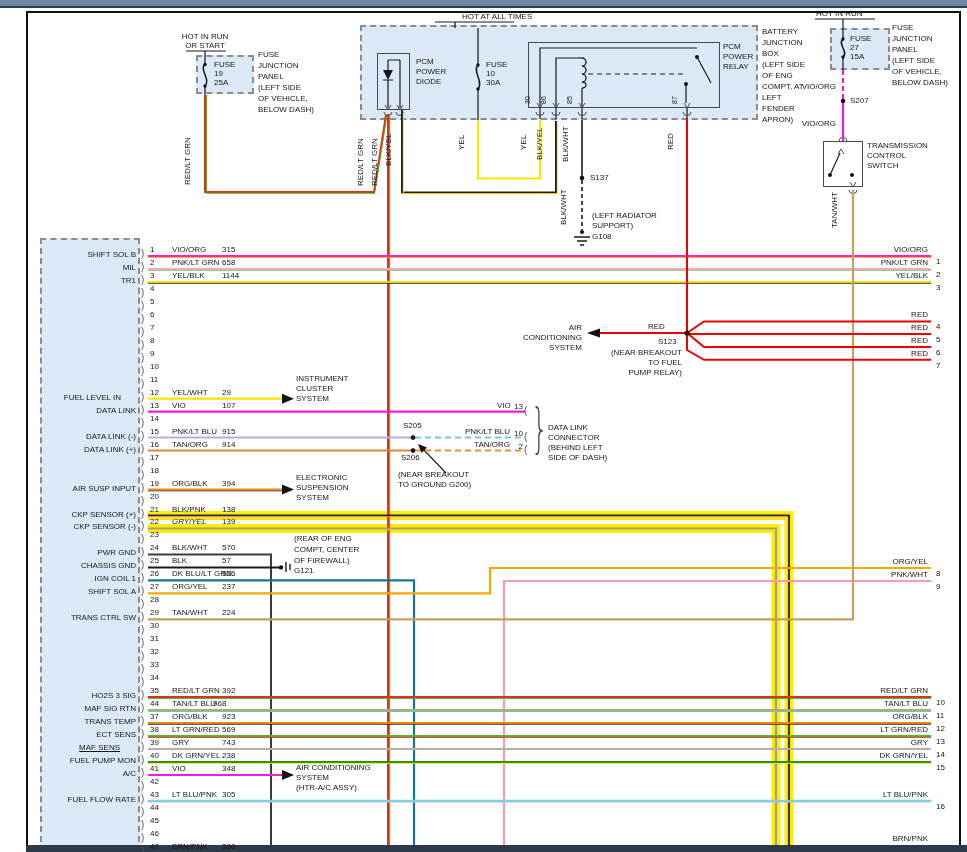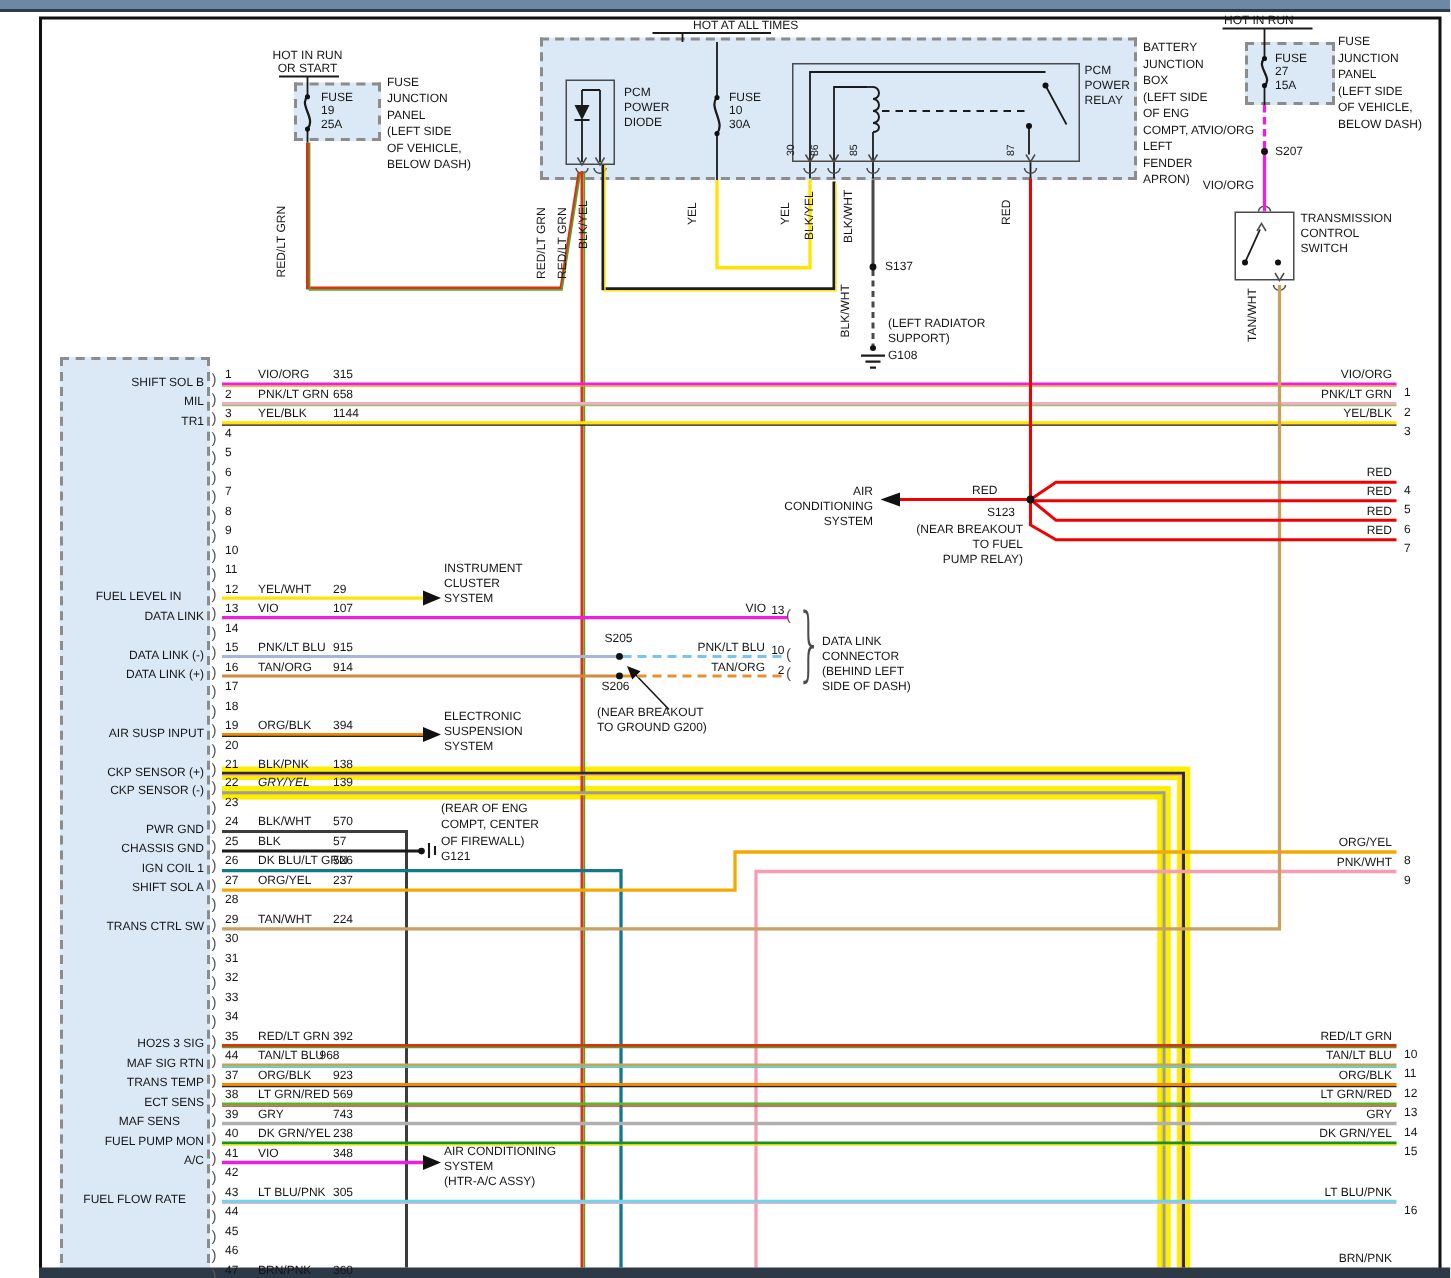--- a/index.html
+++ b/index.html
@@ -402,38 +402,38 @@
       <div class="lbl r" style="position:absolute;left:40px;width:96px;top:717.0999999999999px;">TRANS TEMP</div>
       <div class="paren" style="position:absolute;left:141px;top:728.075px;transform:scaleX(-1);">(</div>
       <div class="lbl" style="position:absolute;left:150px;top:725.075px;">38</div>
       <div class="lbl" style="position:absolute;left:172px;top:725.075px;">LT GRN/RED</div>
       <div class="lbl" style="position:absolute;left:222px;top:725.075px;">569</div>
       <div class="lbl r" style="position:absolute;left:40px;width:96px;top:730.075px;">ECT SENS</div>
       <div class="paren" style="position:absolute;left:141px;top:741.05px;transform:scaleX(-1);">(</div>
       <div class="lbl" style="position:absolute;left:150px;top:738.05px;">39</div>
       <div class="lbl" style="position:absolute;left:172px;top:738.05px;">GRY</div>
       <div class="lbl" style="position:absolute;left:222px;top:738.05px;">743</div>
-      <div class="lbl r" style="position:absolute;left:40px;width:80px;top:743.05px;">MAF SENS</div>
+      <div class="lbl r" style="position:absolute;left:40px;width:80px;top:743.05px;text-decoration:underline;">MAF SENS</div>
       <div class="paren" style="position:absolute;left:141px;top:754.025px;transform:scaleX(-1);">(</div>
       <div class="lbl" style="position:absolute;left:150px;top:751.025px;">40</div>
       <div class="lbl" style="position:absolute;left:172px;top:751.025px;">DK GRN/YEL</div>
       <div class="lbl" style="position:absolute;left:222px;top:751.025px;">238</div>
       <div class="lbl r" style="position:absolute;left:40px;width:96px;top:756.025px;">FUEL PUMP MON</div>
       <div class="paren" style="position:absolute;left:141px;top:767px;transform:scaleX(-1);">(</div>
       <div class="lbl" style="position:absolute;left:150px;top:764px;">41</div>
       <div class="lbl" style="position:absolute;left:172px;top:764px;">VIO</div>
       <div class="lbl" style="position:absolute;left:222px;top:764px;">348</div>
       <div class="lbl r" style="position:absolute;left:40px;width:96px;top:769px;">A/C</div>
       <div class="paren" style="position:absolute;left:141px;top:779.975px;transform:scaleX(-1);">(</div>
       <div class="lbl" style="position:absolute;left:150px;top:776.975px;">42</div>
       <div class="paren" style="position:absolute;left:141px;top:792.9499999999999px;transform:scaleX(-1);">(</div>
       <div class="lbl" style="position:absolute;left:150px;top:789.9499999999999px;">43</div>
       <div class="lbl" style="position:absolute;left:172px;top:789.9499999999999px;">LT BLU/PNK</div>
       <div class="lbl" style="position:absolute;left:222px;top:789.9499999999999px;">305</div>
-      <div class="lbl r" style="position:absolute;left:28px;width:96px;top:794.9499999999999px;">FUEL FLOW RATE</div>
+      <div class="lbl r" style="position:absolute;left:40px;width:96px;top:794.9499999999999px;">FUEL FLOW RATE</div>
       <div class="paren" style="position:absolute;left:141px;top:805.925px;transform:scaleX(-1);">(</div>
       <div class="lbl" style="position:absolute;left:150px;top:802.925px;">44</div>
       <div class="paren" style="position:absolute;left:141px;top:818.9px;transform:scaleX(-1);">(</div>
       <div class="lbl" style="position:absolute;left:150px;top:815.9px;">45</div>
       <div class="paren" style="position:absolute;left:141px;top:831.875px;transform:scaleX(-1);">(</div>
       <div class="lbl" style="position:absolute;left:150px;top:828.875px;">46</div>
       <div class="paren" style="position:absolute;left:141px;top:844.85px;transform:scaleX(-1);">(</div>
       <div class="lbl" style="position:absolute;left:150px;top:841.85px;">47</div>
       <div class="lbl" style="position:absolute;left:172px;top:841.85px;">BRN/PNK</div>
       <div class="lbl" style="position:absolute;left:222px;top:841.85px;">360</div>

